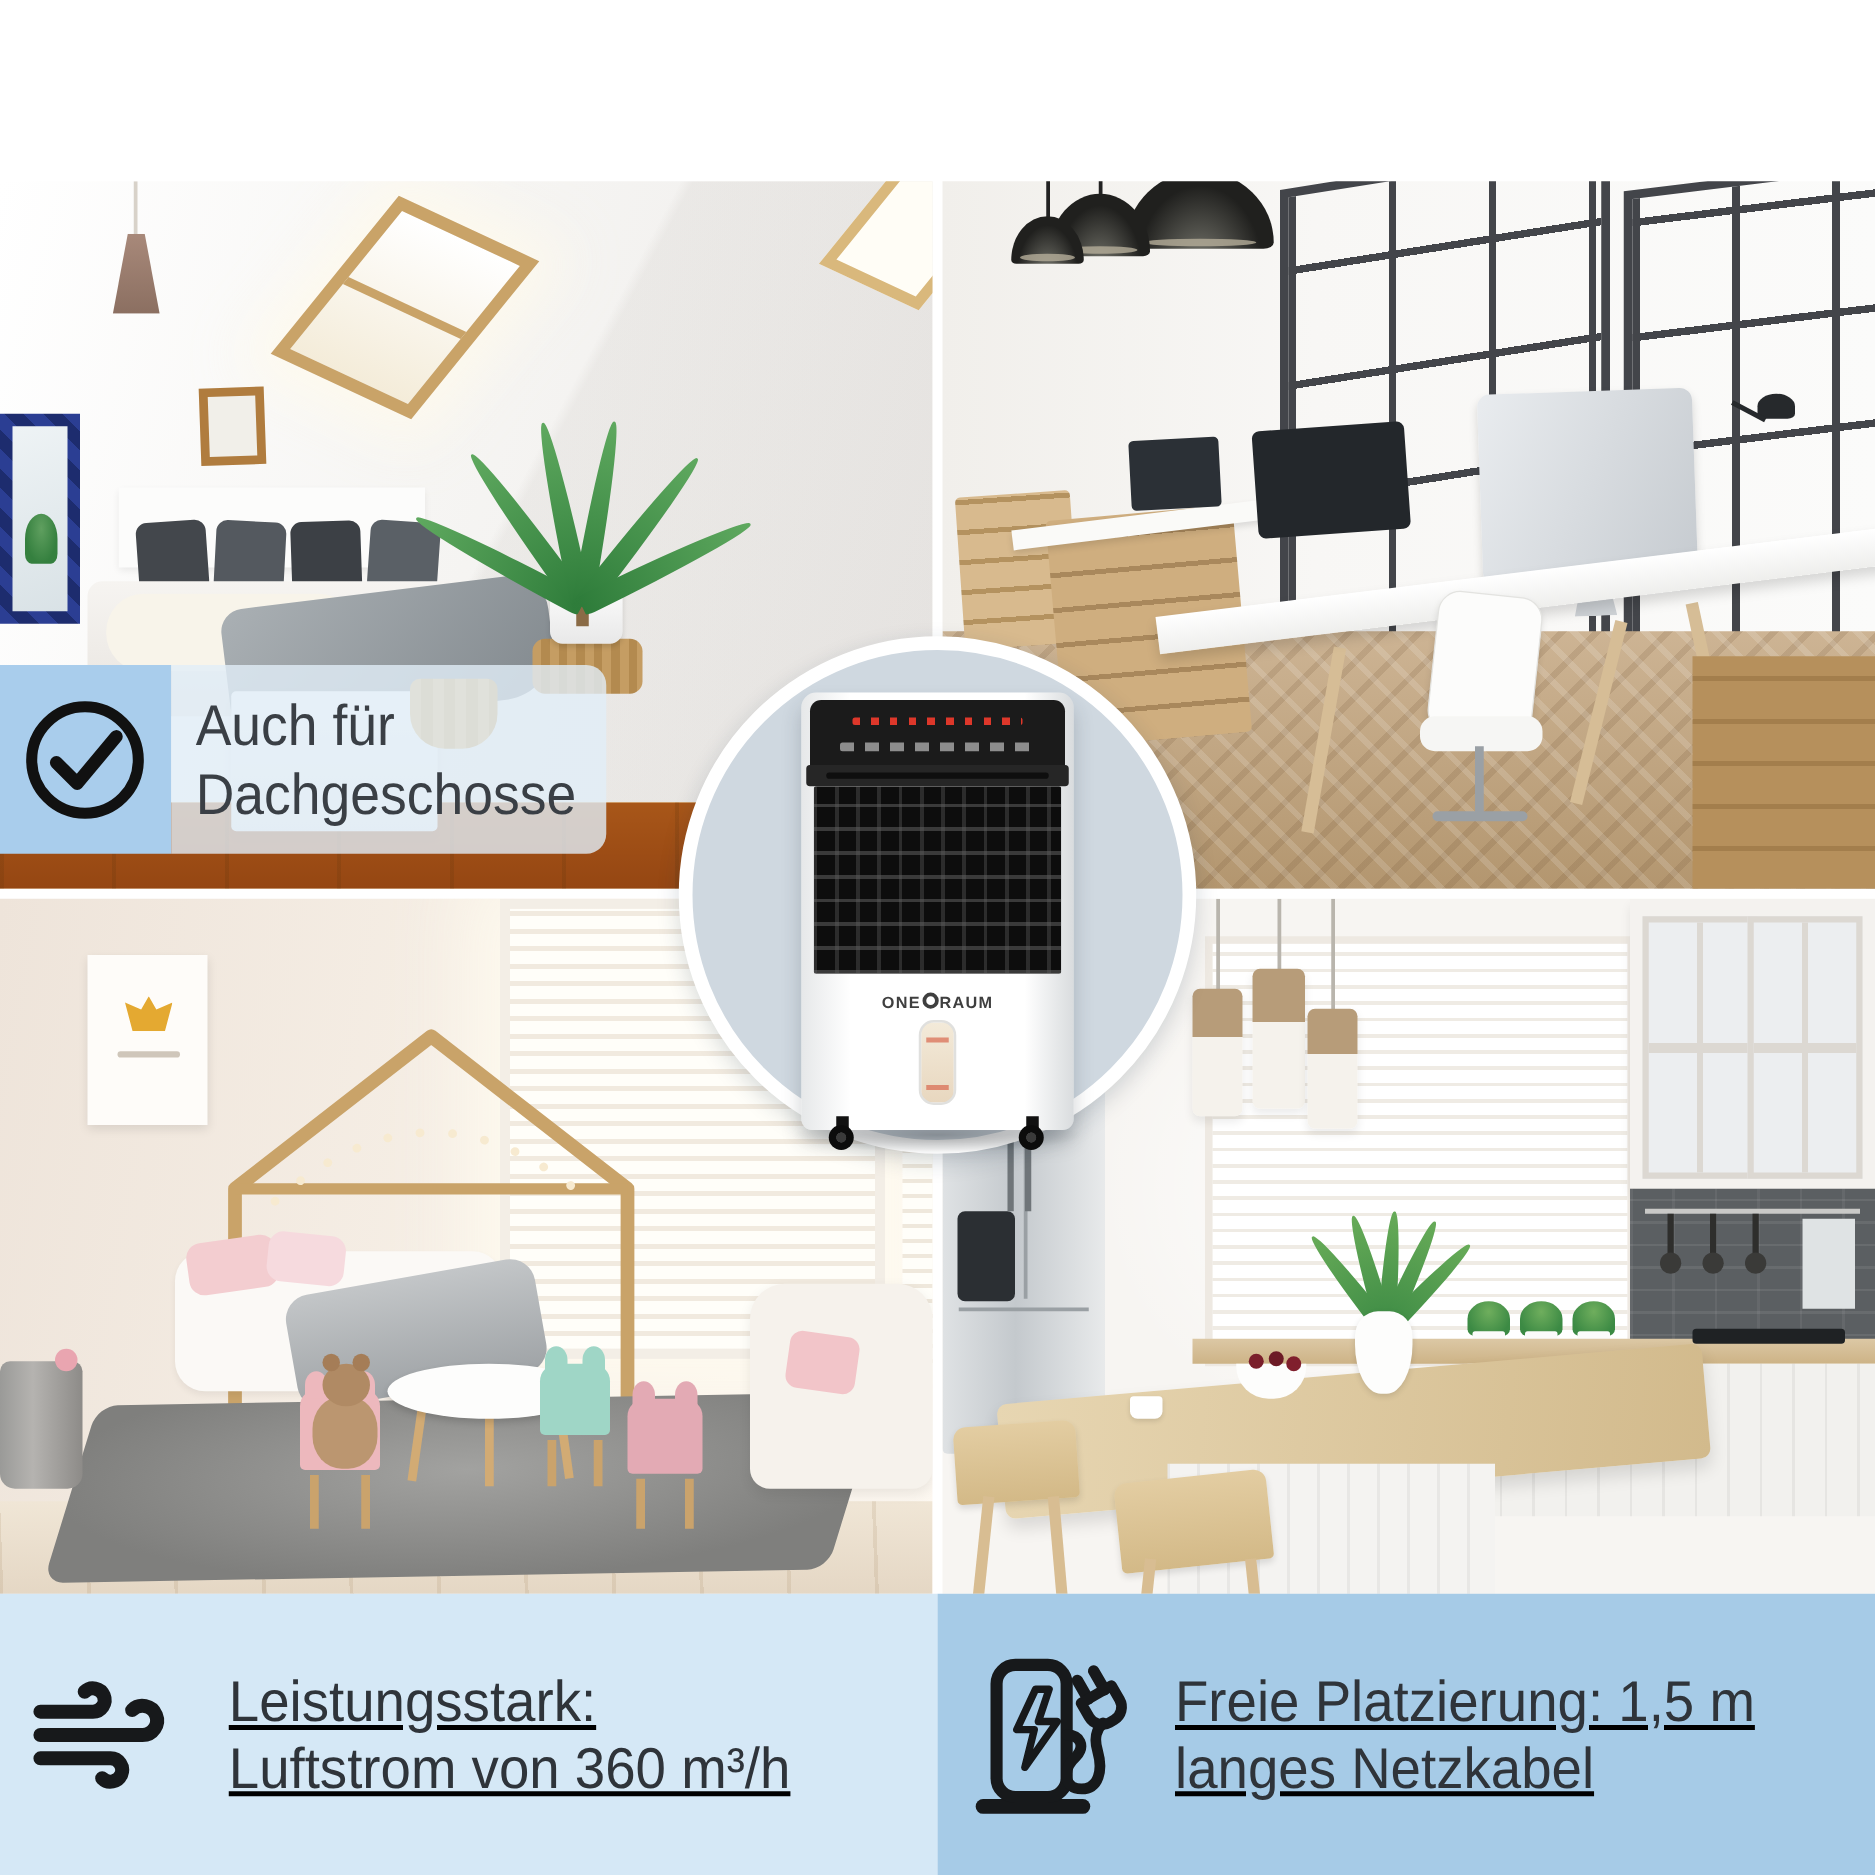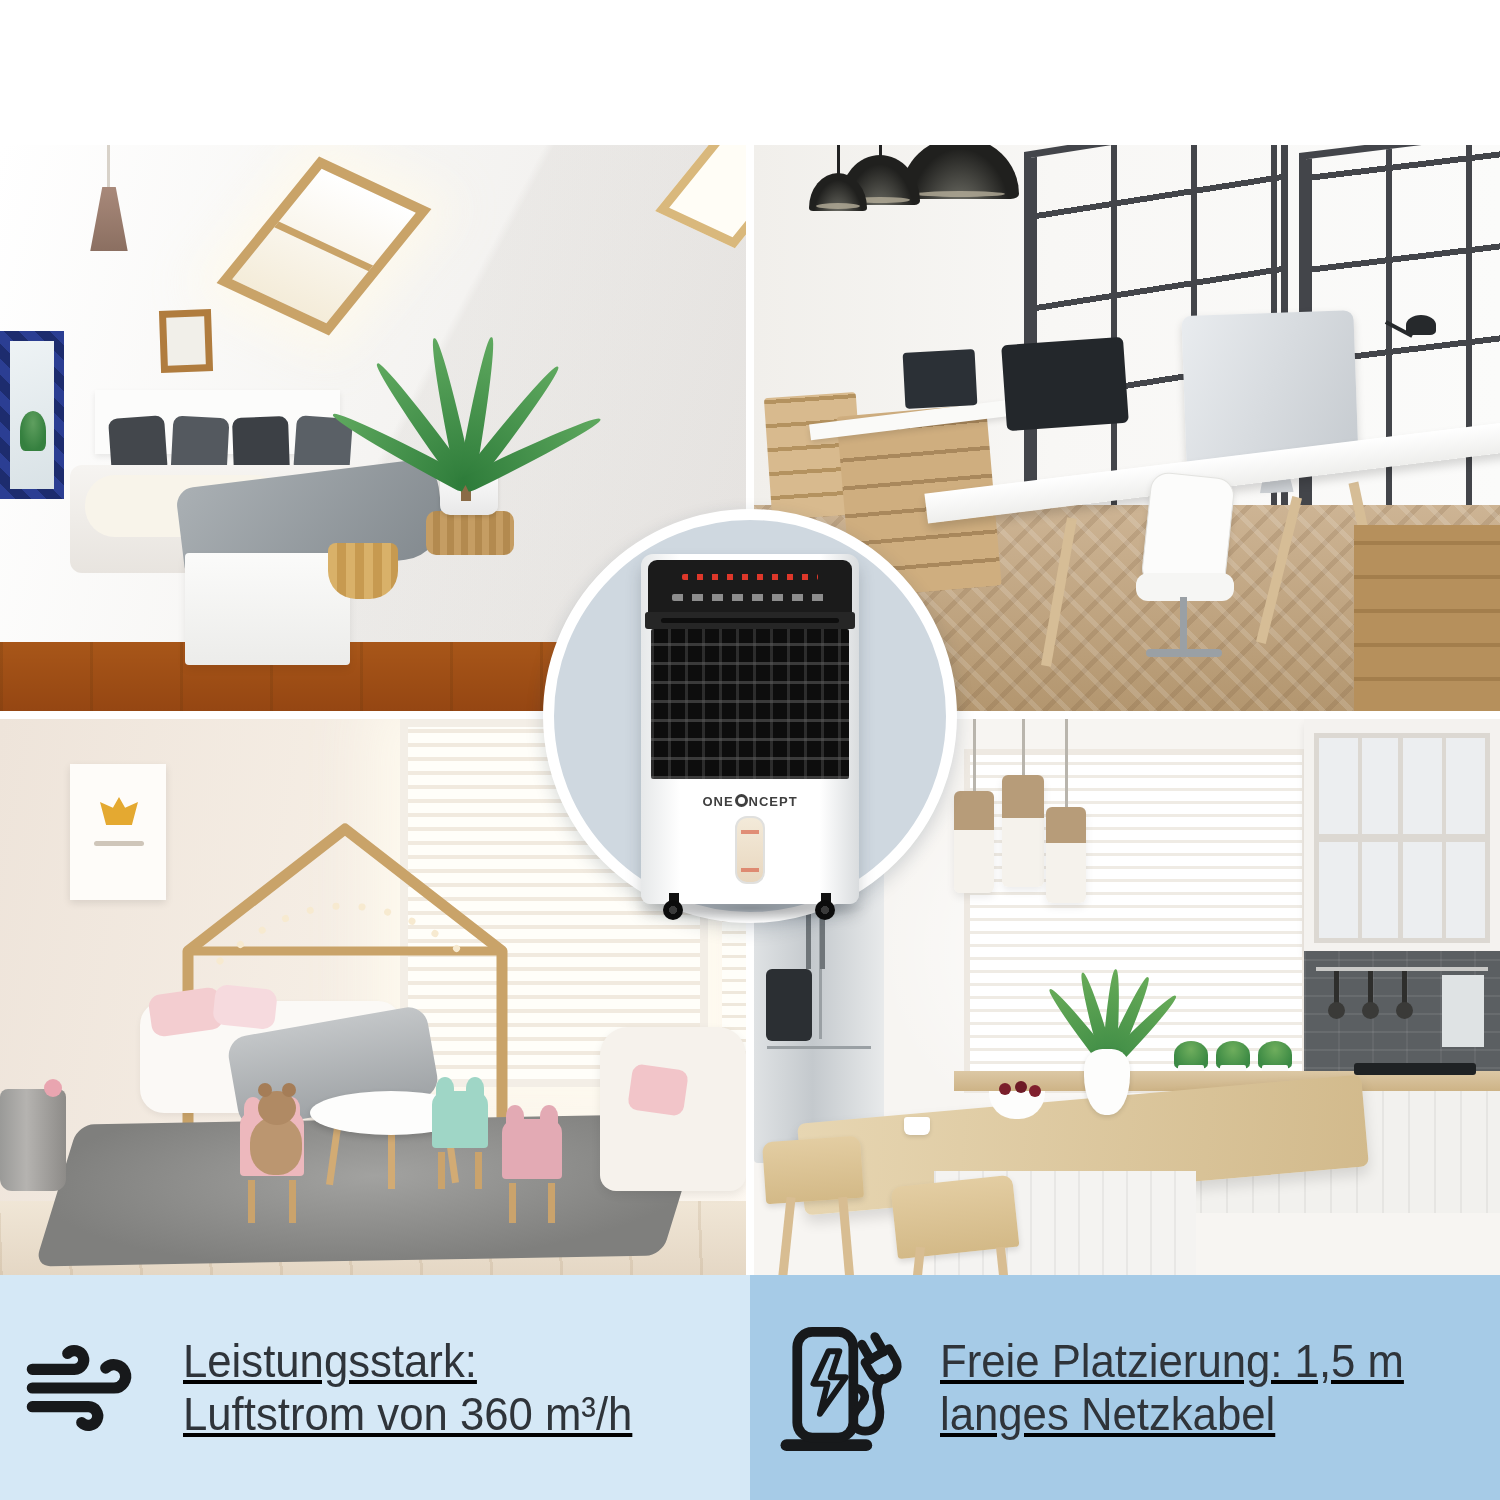--- a/index.html
+++ b/index.html
@@ -403,32 +403,46 @@
     <div class="abs br-cherries"></div>
     <div class="abs br-cup"></div>
     <div class="abs br-chairback br-cb1"></div>
     <div class="abs br-chairback br-cb2"></div>
     <div class="abs br-chairleg br-cl1"></div>
     <div class="abs br-chairleg br-cl2"></div>
     <div class="abs br-chairleg br-cl3"></div>
     <div class="abs br-chairleg br-cl4"></div>
   </div>
 
+  <div class="badge">
+    <div class="badge-square">
+      <svg width="104" height="104" viewBox="0 0 100 100">
+        <circle cx="50" cy="50" r="41" fill="none" stroke="#111" stroke-width="8.5"></circle>
+        <path d="M28 52 L44 68 L74 32" fill="none" stroke="#111" stroke-width="10" stroke-linecap="round" stroke-linejoin="round"></path>
+      </svg>
+    </div>
+    <div class="badge-panel">
+      <div class="badge-text">
+        <div>Auch für</div>
+        <div>Dachgeschosse</div>
+      </div>
+    </div>
+  </div>
 
   <div class="circle">
     <div class="product">
       <div class="p-shadow"></div>
       <div class="p-shell"></div>
       <div class="p-panel">
         <div class="p-led"></div>
         <div class="p-btns"></div>
       </div>
       <div class="p-handle"></div>
       <div class="p-grille"></div>
-      <div class="p-logo"><span>ONE</span><span class="p-logo-o"></span><span>NCEPT</span></div>
+      <div class="p-logo"><span>ONE</span><span class="p-logo-o"></span><span>RAUM</span></div>
       <div class="p-window"></div>
       <div class="p-caster p-cl"></div>
       <div class="p-caster p-cr"></div>
     </div>
   </div>
 
   <div class="band">
     <div class="band-left">
       <svg class="f-icon" width="112" height="112" viewBox="0 0 24 24">
         <g fill="none" stroke="#17191b" stroke-width="2.4" stroke-linecap="round" stroke-linejoin="round">

